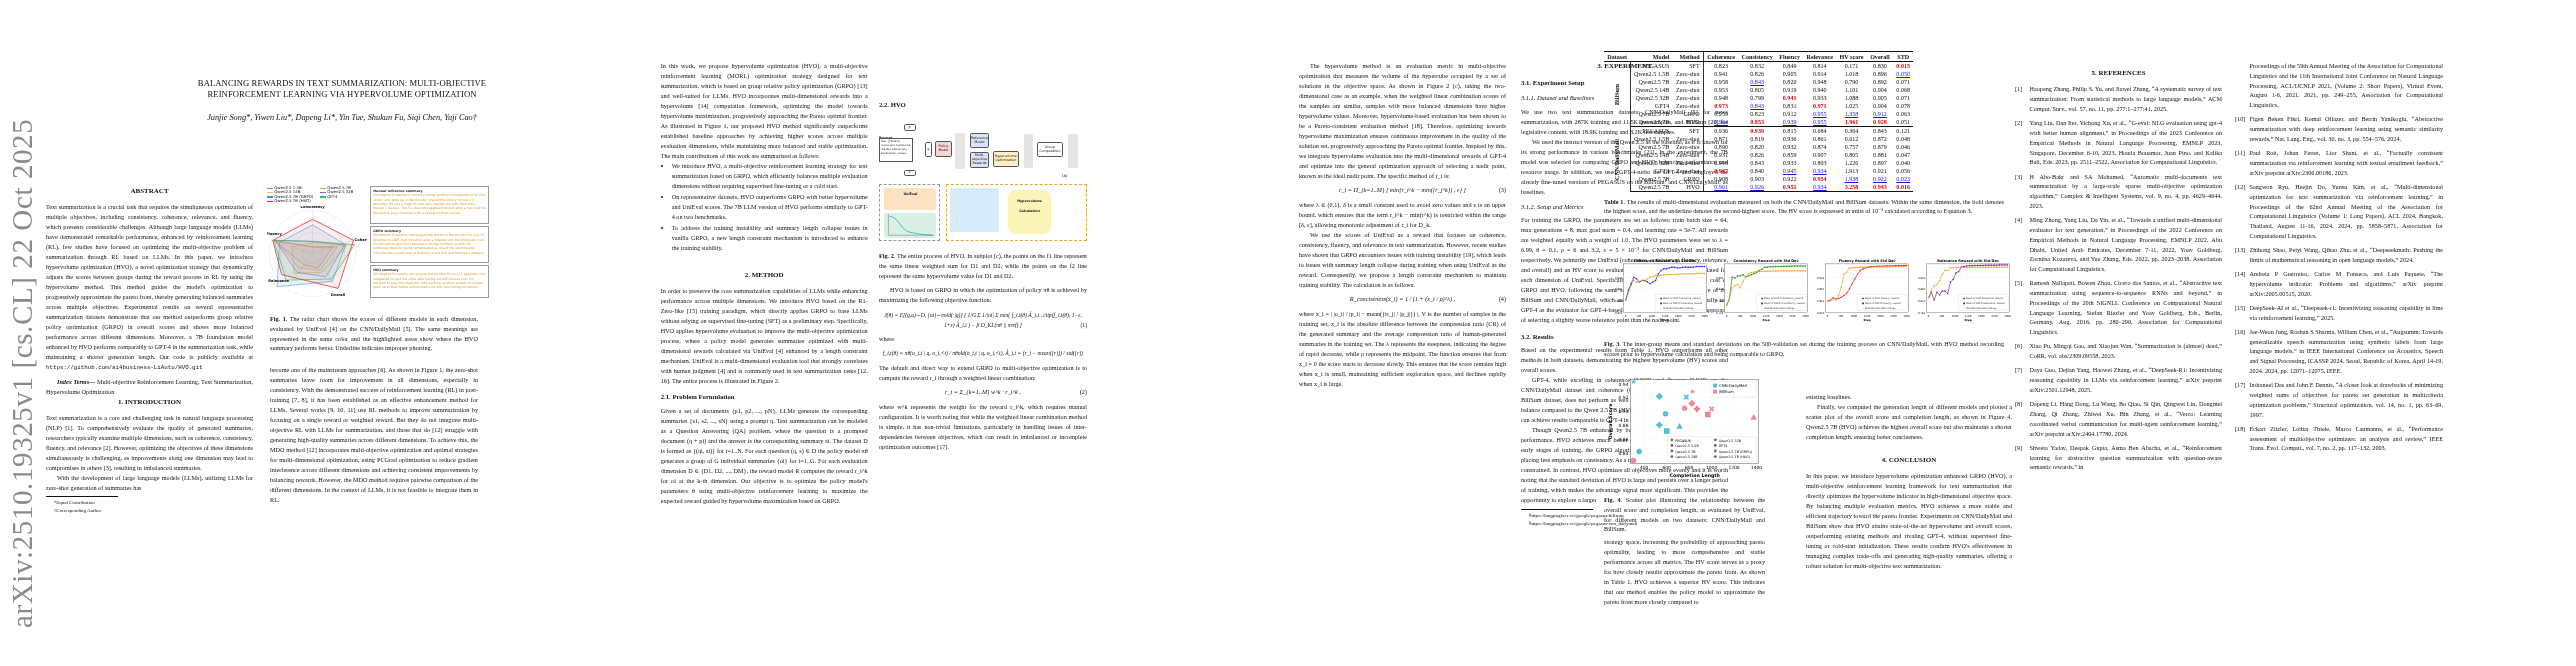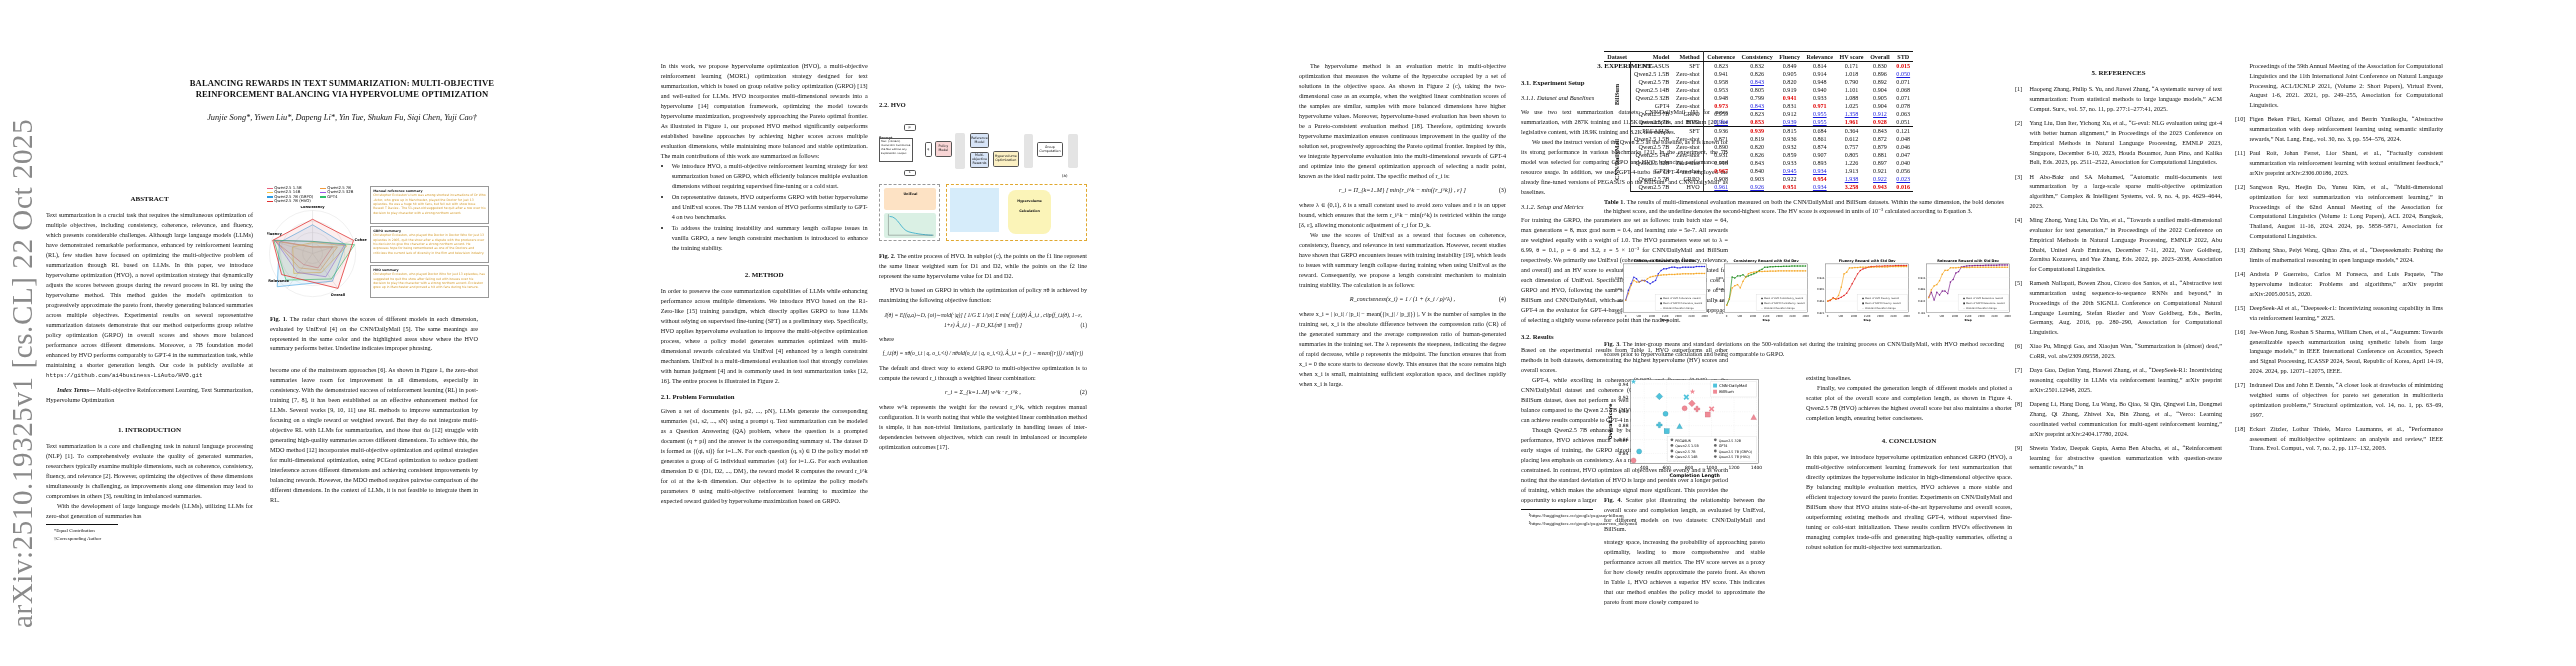--- a/index.html
+++ b/index.html
@@ -7,21 +7,21 @@
   body { font-family: "Liberation Serif", "DejaVu Serif", serif; color: #111; }
   .spread { position: relative; width: 2576px; height: 667px; display: flex; }
   .page { position: relative; width: 644px; height: 667px; background: #fff; overflow: hidden; }
   .arxiv-stamp {
     position: absolute; left: 5.6px; top: 628px; width: 556px; height: 31px;
     transform-origin: 0 0; transform: rotate(-90deg);
     font-family: "Liberation Serif", serif; font-size: 29px; color: #8a8a8a; letter-spacing: 0.6px;
     white-space: nowrap;
   }
   .title-block { position: absolute; left: 50px; top: 78px; width: 584px; text-align: center; }
-  .paper-title { font-weight: bold; font-size: 8.6px; line-height: 11px; letter-spacing: 0.1px; }
+  .paper-title { font-weight: normal; font-size: 8.6px; line-height: 11px; letter-spacing: 0.1px; }
   .authors { font-style: italic; font-size: 8.3px; margin-top: 13.3px; }
   .affil { font-size: 8.3px; margin-top: 12.2px; line-height: 11px; }
   .col { position: absolute; font-size: 6.2px; line-height: 10px; text-align: justify; hyphens: auto; }
   .col p { margin: 0; }
   .col p.ind { text-indent: 11px; }
   .sec-h { text-align: center; font-weight: bold; font-size: 7px; margin: 7.8px 0 5.6px; }
   .sub-h { font-weight: bold; font-size: 6.7px; margin: 6.7px 0 3.3px; }
   .subsub-h { font-style: italic; font-size: 6.4px; margin: 5.6px 0 3.3px; }
   .mono { font-family: "Liberation Mono", monospace; font-size: 5.8px; }
   .caption { font-size: 6.2px; line-height: 9.8px; text-align: justify; }
@@ -66,30 +66,30 @@
 <body>
 
 <div class="spread">
 
   <div class="page">
     <div class="arxiv-stamp">arXiv:2510.19325v1  [cs.CL]  22 Oct 2025</div>
 
     <div class="title-block">
       <div class="paper-title">
         <div>BALANCING REWARDS IN TEXT SUMMARIZATION: MULTI-OBJECTIVE</div>
-        <div>REINFORCEMENT BALANCING VIA HYPERVOLUME OPTIMIZATION</div>
+        <div>REINFORCEMENT LEARNING VIA HYPERVOLUME OPTIMIZATION</div>
       </div>
       <div class="authors">Junjie Song*, Yiwen Liu*, Dapeng Li*, Yin Tue, Shukun Fu, Siqi Chen, Yuji Cao†</div>
     </div>
 
     <div class="col" style="left:46px; top:186px; width:207px;">
-      <div class="sec-h" style="margin-top:8px">ABSTRACT</div>
+      <div class="sec-h" style="margin-top:0">ABSTRACT</div>
       <p><span>Text summarization is a crucial task that requires the simultaneous optimization of multiple objectives, including consistency, coherence, relevance, and fluency, which presents considerable challenges. Although large language models (LLMs) have demonstrated remarkable performance, enhanced by reinforcement learning (RL), few studies have focused on optimizing the multi-objective problem of summarization through RL based on LLMs. In this paper, we introduce hypervolume optimization (HVO), a novel optimization strategy that dynamically adjusts the scores between groups during the reward process in RL by using the hypervolume method. This method guides the model's optimization to progressively approximate the pareto front, thereby generating balanced summaries across multiple objectives. Experimental results on several representative summarization datasets demonstrate that our method outperforms group relative policy optimization (GRPO) in overall scores and shows more balanced performance across different dimensions. Moreover, a 7B foundation model enhanced by HVO performs comparably to GPT-4 in the summarization task, while maintaining a shorter generation length. Our code is publicly available at </span><span class="mono">https://github.com/ai4business-LiAuto/HVO.git</span></p>
       <p class="ind" style="margin-top:4.4px"><b><i>Index Terms—</i></b><span> Multi-objective Reinforcement Learning, Text Summarization, Hypervolume Optimization</span></p>
-      <div class="sec-h" style="margin-top:20px">1. INTRODUCTION</div>
+      <div class="sec-h" style="margin-top:0">1. INTRODUCTION</div>
       <p>Text summarization is a core and challenging task in natural language processing (NLP) [1]. To comprehensively evaluate the quality of generated summaries, researchers typically examine multiple dimensions, such as coherence, consistency, fluency, and relevance [2]. However, optimizing the objectives of these dimensions simultaneously is challenging, as improvements along one dimension may lead to compromises in others [3], resulting in imbalanced summaries.</p>
       <p class="ind">With the development of large language models (LLMs), utilizing LLMs for zero-shot generation of summaries has</p>
       <div class="footnote-rule"></div>
       <div class="footnote">*Equal Contribution</div>
       <div class="footnote">†Corresponding Author</div>
     </div>
 
     <div class="fig1" style="left:267px; top:186px; width:222px;">
       <div class="radar-legend">
         <div class="li">
@@ -963,20 +963,20 @@
         <circle cx="122" cy="150" r="2.5" fill="#666"></circle>
         <text x="128" y="153" font-size="6" font-family="DejaVu Sans, sans-serif">Qwen2.5 14B</text>
         <circle cx="200" cy="150" r="2.5" fill="#666"></circle>
         <text x="206" y="153" font-size="6" font-family="DejaVu Sans, sans-serif">Qwen2.5 7B (HVO)</text>
       </svg>
   </div>
   <div class="col" style="left:1604px; top:495px; width:161px;">
     <p class="caption"><b>Fig. 4</b><span>. Scatter plot illustrating the relationship between the overall score and completion length, as evaluated by UniEval, for different models on two datasets: CNN/DailyMail and BillSum.</span></p>
     <p style="margin-top:3.3px">strategy space, increasing the probability of approaching pareto optimality, leading to more comprehensive and stable performance across all metrics. The HV score serves as a proxy for how closely results approximate the pareto front. As shown in Table 1, HVO achieves a superior HV score. This indicates that our method enables the policy model to approximate the pareto front more closely compared to</p>
   </div>
-  <div class="col" style="left:1806px; top:373px; width:206px;">
+  <div class="col" style="left:1806px; top:392px; width:206px;">
     <p>existing baselines.</p>
     <p class="ind">Finally, we computed the generation length of different models and plotted a scatter plot of the overall score and completion length, as shown in Figure 4. Qwen2.5 7B (HVO) achieves the highest overall score but also maintains a shorter completion length, ensuring better conciseness.</p>
     <div class="sec-h" style="margin-top:13.3px">4. CONCLUSION</div>
     <p>In this paper, we introduce hypervolume optimization enhanced GRPO (HVO), a multi-objective reinforcement learning framework for text summarization that directly optimizes the hypervolume indicator in high-dimensional objective space. By balancing multiple evaluation metrics, HVO achieves a more stable and efficient trajectory toward the pareto frontier. Experiments on CNN/DailyMail and BillSum show that HVO attains state-of-the-art hypervolume and overall scores, outperforming existing methods and rivaling GPT-4, without supervised fine-tuning or cold-start initialization. These results confirm HVO's effectiveness in managing complex trade-offs and generating high-quality summaries, offering a robust solution for multi-objective text summarization.</p>
   </div>
 </div>
 
 
 </body></html>

